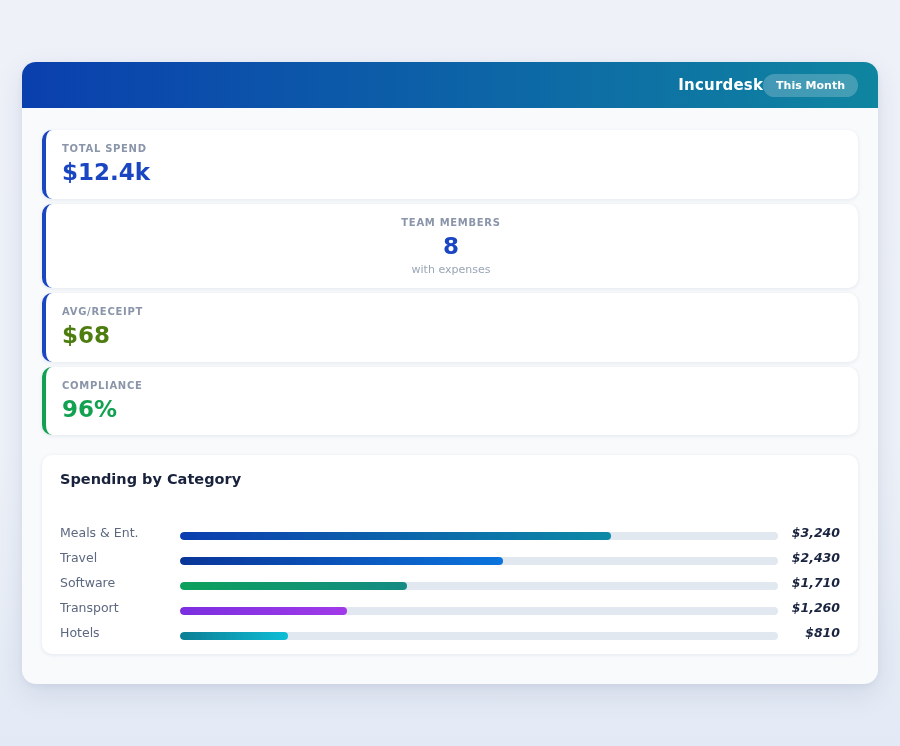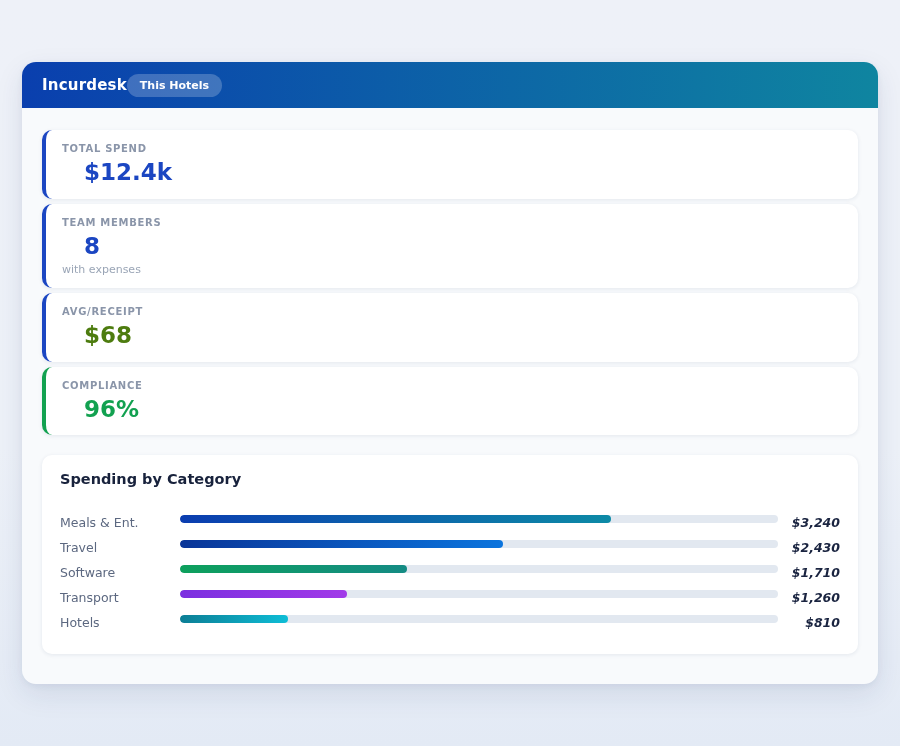--- a/index.html
+++ b/index.html
@@ -15,21 +15,21 @@
     width: 856px; height: 622px;
     background: #f8fafc;
     border-radius: 14px;
     box-shadow: 0 10px 28px rgba(30, 50, 100, 0.10), 0 2px 6px rgba(30,50,100,0.06);
   }
   .app-header {
     height: 46px;
     border-radius: 14px 14px 0 0;
     display: flex;
     align-items: center;
-    justify-content: flex-start;
+    justify-content: flex-end;
     padding: 0 20px;
   }
   .app-title {
     color: #ffffff;
     font-size: 15px;
     font-weight: bold;
     letter-spacing: 0.2px;
   }
   .badge {
     background: rgba(255,255,255,0.22);
@@ -59,42 +59,41 @@
     font-weight: bold;
     letter-spacing: 0.07em;
     color: #8a95a9;
     margin-bottom: 5px;
   }
   .stat-value {
     font-size: 23px;
     font-weight: bold;
     color: #1b46c2;
     line-height: 1.2;
-    margin-left: 22px;
   }
   .stat-sub {
     font-size: 11px;
     color: #9aa5b6;
     margin-top: 3px;
   }
   .chart-card {
     background: #ffffff;
     border-radius: 10px;
     box-shadow: 0 1px 4px rgba(25, 45, 90, 0.09);
     padding: 16px 18px 14px 18px;
   }
   .chart-title {
     font-size: 14.5px;
     font-weight: bold;
     color: #18223c;
     margin-bottom: 28px;
   }
   .chart-row {
     display: flex;
-    align-items: flex-start;
+    align-items: flex-end;
     height: 25px;
   }
   .cat-label {
     width: 120px;
     flex: 0 0 120px;
     font-size: 12.5px;
     color: #5c6880;
   }
   .bar-track {
     flex: 1;
@@ -116,31 +115,31 @@
     font-style: italic;
   }
 </style>
 </head>
 <body>
 
 <div class="panel">
 
   <div class="app-header" style="background: linear-gradient(90deg, rgb(10, 63, 174) 0%, rgb(15, 133, 160) 100%);">
     <div class="app-title">Incurdesk</div>
-    <button class="badge">This Hotels</button>
+    <button class="badge">This Month</button>
   </div>
 
   <div class="content">
 
     <div class="stat-card" style="border-left-color: rgb(27, 70, 194);">
       <div class="stat-label">TOTAL SPEND</div>
       <div class="stat-value" style="color: rgb(27, 70, 194);">$12.4k</div>
     </div>
 
-    <div class="stat-card" style="border-left-color: rgb(27, 70, 194);">
+    <div class="stat-card" style="border-left-color: rgb(27, 70, 194); text-align: center;">
       <div class="stat-label">TEAM MEMBERS</div>
       <div class="stat-value" style="color: rgb(27, 70, 194);">8</div>
       <div class="stat-sub">with expenses</div>
     </div>
 
     <div class="stat-card" style="border-left-color: rgb(27, 70, 194);">
       <div class="stat-label">AVG/RECEIPT</div>
       <div class="stat-value" style="color: #4d7c0f;">$68</div>
     </div>
 

